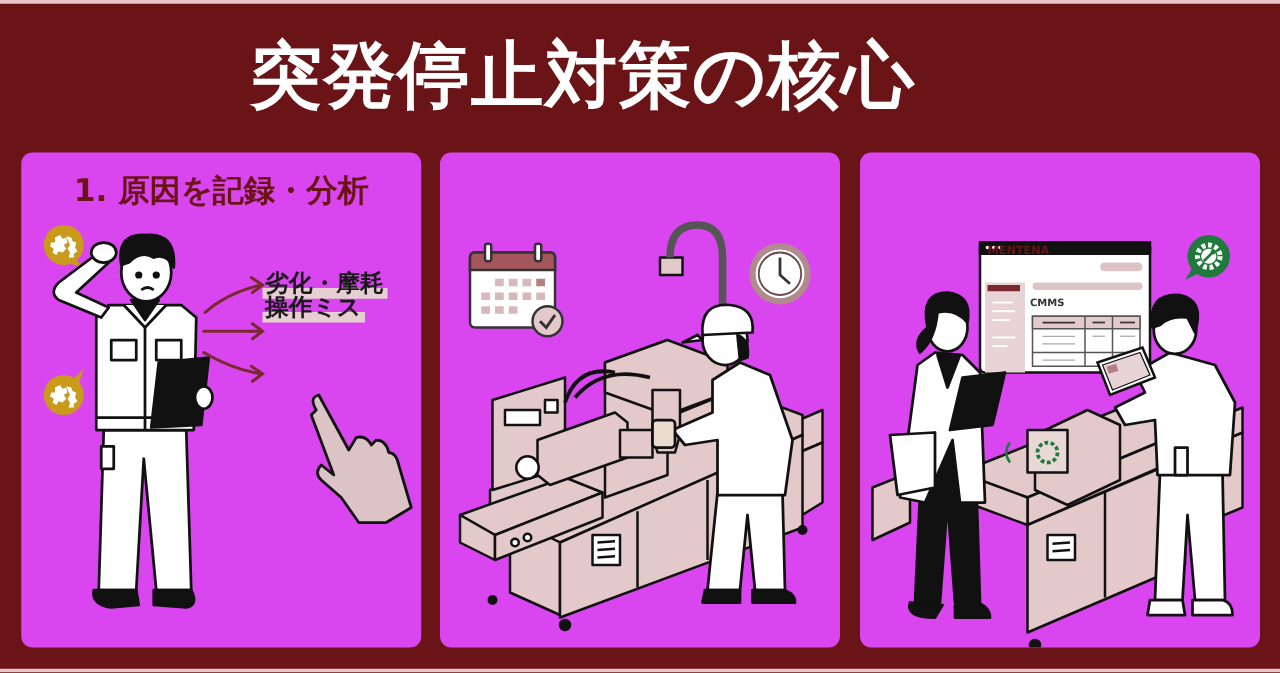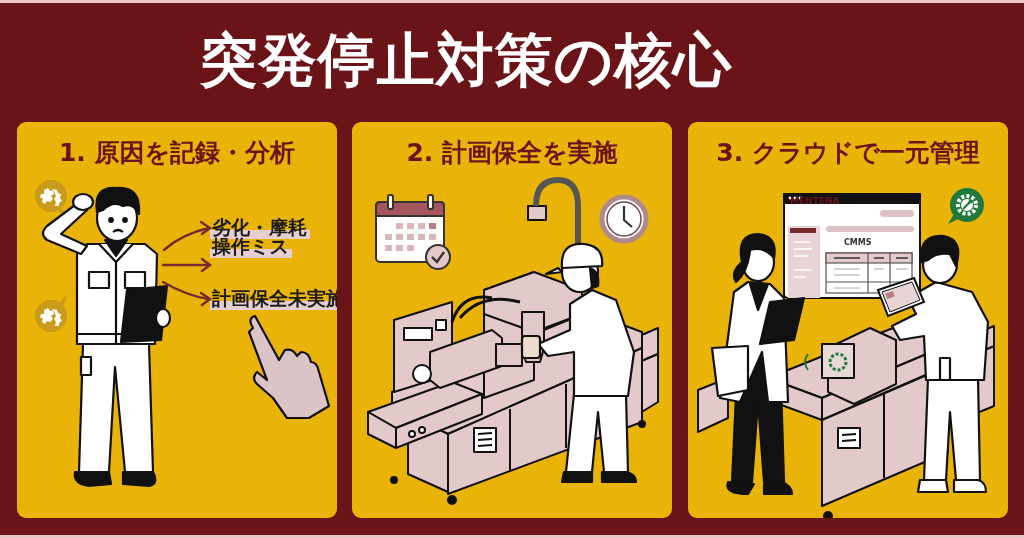--- a/index.html
+++ b/index.html
@@ -11,21 +11,21 @@
   }
   .top-strip { position: absolute; left: 0; top: 0; width: 1024px; height: 3px; background: #e8c6c8; }
   .bottom-strip { position: absolute; left: 0; bottom: 0; width: 1024px; height: 3px; background: #e8c6c8; }
   .main-title {
     position: absolute; left: 0; top: 22px; width: 932px; text-align: center;
     color: #ffffff; font-size: 58px; font-weight: bold; letter-spacing: 1px;
     line-height: 76px;
   }
   .panel {
     position: absolute; top: 122px; width: 320px; height: 396px;
-    background: #eab308; border-radius: 9px; overflow: hidden;
+    background: #d946ef; border-radius: 9px; overflow: hidden;
   }
   .panel-title {
     position: absolute; left: 0; top: 12px; width: 100%; text-align: center;
     color: #6a1418; font-size: 25px; font-weight: bold; line-height: 38px;
     white-space: nowrap;
   }
   .panel svg.illus { position: absolute; left: 0; top: 0; }
   .cause-label {
     position: absolute; left: 193px; font-size: 19px; font-weight: bold; color: #1a1a1a;
     padding: 0 3px 1px 2px;
@@ -98,21 +98,20 @@
       <path d="M184 171 L193 177 L185 183"></path>
     </g>
 
     <g stroke="#111" stroke-width="2.2" fill="#dcc4c6" stroke-linejoin="round">
       <path d="M236 206 Q230 196 238 194 L262 238 L268 228 Q276 226 280 234 L284 230 Q292 230 294 240 Q300 240 302 250 L312 284 L292 296 L270 296 L256 276 L240 262 Q234 256 240 250 L250 258 L232 210 Z"></path>
     </g>
   </svg>
   <h2 class="panel-title">1. 原因を記録・分析</h2>
   <span class="cause-label" style="top:94px;">劣化・摩耗</span>
   <span class="cause-label" style="top:113px;">操作ミス</span>
-  <span class="cause-label" style="top:165px;">計画保全未実施</span>
 </section>
 
 <section class="panel" style="left:352px;">
   <svg class="illus" width="320" height="396" viewBox="0 0 320 396">
 
     <g stroke="#333" stroke-width="2" fill="#fff">
       <rect x="24" y="80" width="68" height="60" rx="4"></rect>
       <path d="M24 94 L24 84 Q24 80 28 80 L88 80 Q92 80 92 84 L92 94 Z" fill="#a4565c"></path>
       <rect x="36" y="73" width="5" height="14" rx="2" fill="#fff"></rect>
       <rect x="76" y="73" width="5" height="14" rx="2" fill="#fff"></rect>
@@ -190,21 +189,20 @@
       <path d="M250 350 L250 360 L284 360 Q284 352 274 350 Z" fill="#111"></path>
       <path d="M218 182 L240 168 L264 178 L282 230 L276 274 L222 274 L222 230 L196 234 L186 222 L218 208 Z"></path>
       <ellipse cx="228" cy="150" rx="18" ry="20"></ellipse>
       <path d="M210 146 Q208 120 232 122 Q252 124 250 144 L210 146 Z" fill="#fff"></path>
       <path d="M206 146 L194 152 L210 150 Z" fill="#fff"></path>
       <path d="M238 146 Q248 150 246 164 L240 166 Z" fill="#111"></path>
 
       <rect x="170" y="214" width="18" height="22" rx="3" fill="#ecdccd"></rect>
     </g>
   </svg>
-  <h2 class="panel-title">2. 計画保全を実施</h2>
 </section>
 
 <section class="panel" style="left:688px;">
   <svg class="illus" width="320" height="396" viewBox="0 0 320 396">
 
     <g stroke="#111" stroke-width="2">
       <rect x="96" y="72" width="136" height="104" rx="4" fill="#fff"></rect>
       <rect x="96" y="72" width="136" height="9" fill="#111"></rect>
       <circle cx="102" cy="76" r="1.4" fill="#fff" stroke="none"></circle>
         <circle cx="107" cy="76" r="1.4" fill="#fff" stroke="none"></circle>
@@ -292,16 +290,15 @@
       <path d="M234 140 Q230 112 256 114 Q276 118 268 144 L262 132 Q248 130 240 138 Z" fill="#111"></path>
       <rect x="252" y="236" width="10" height="22"></rect>
     </g>
 
     <g stroke="#111" stroke-width="2">
       <path d="M190 168 L226 156 L236 180 L200 194 Z" fill="#fff"></path>
       <path d="M194 170 L224 160 L232 178 L202 190 Z" fill="#e8d4d6" stroke-width="1"></path>
       <rect x="198" y="170" width="8" height="6" fill="#b77e84" stroke="none" transform="rotate(-18 202 173)"></rect>
     </g>
   </svg>
-  <h2 class="panel-title">3. クラウドで一元管理</h2>
   <span class="screen-label" style="left:102px; top:74px; font-size:9px; color:#6a1418;">MENTENA</span>
-  <span class="screen-label" style="left:156px; top:116px; font-size:8px; color:#333;">CMMS</span>
+  <span class="screen-label" style="left:136px; top:116px; font-size:8px; color:#333;">CMMS</span>
 </section>
 
 </body></html>

